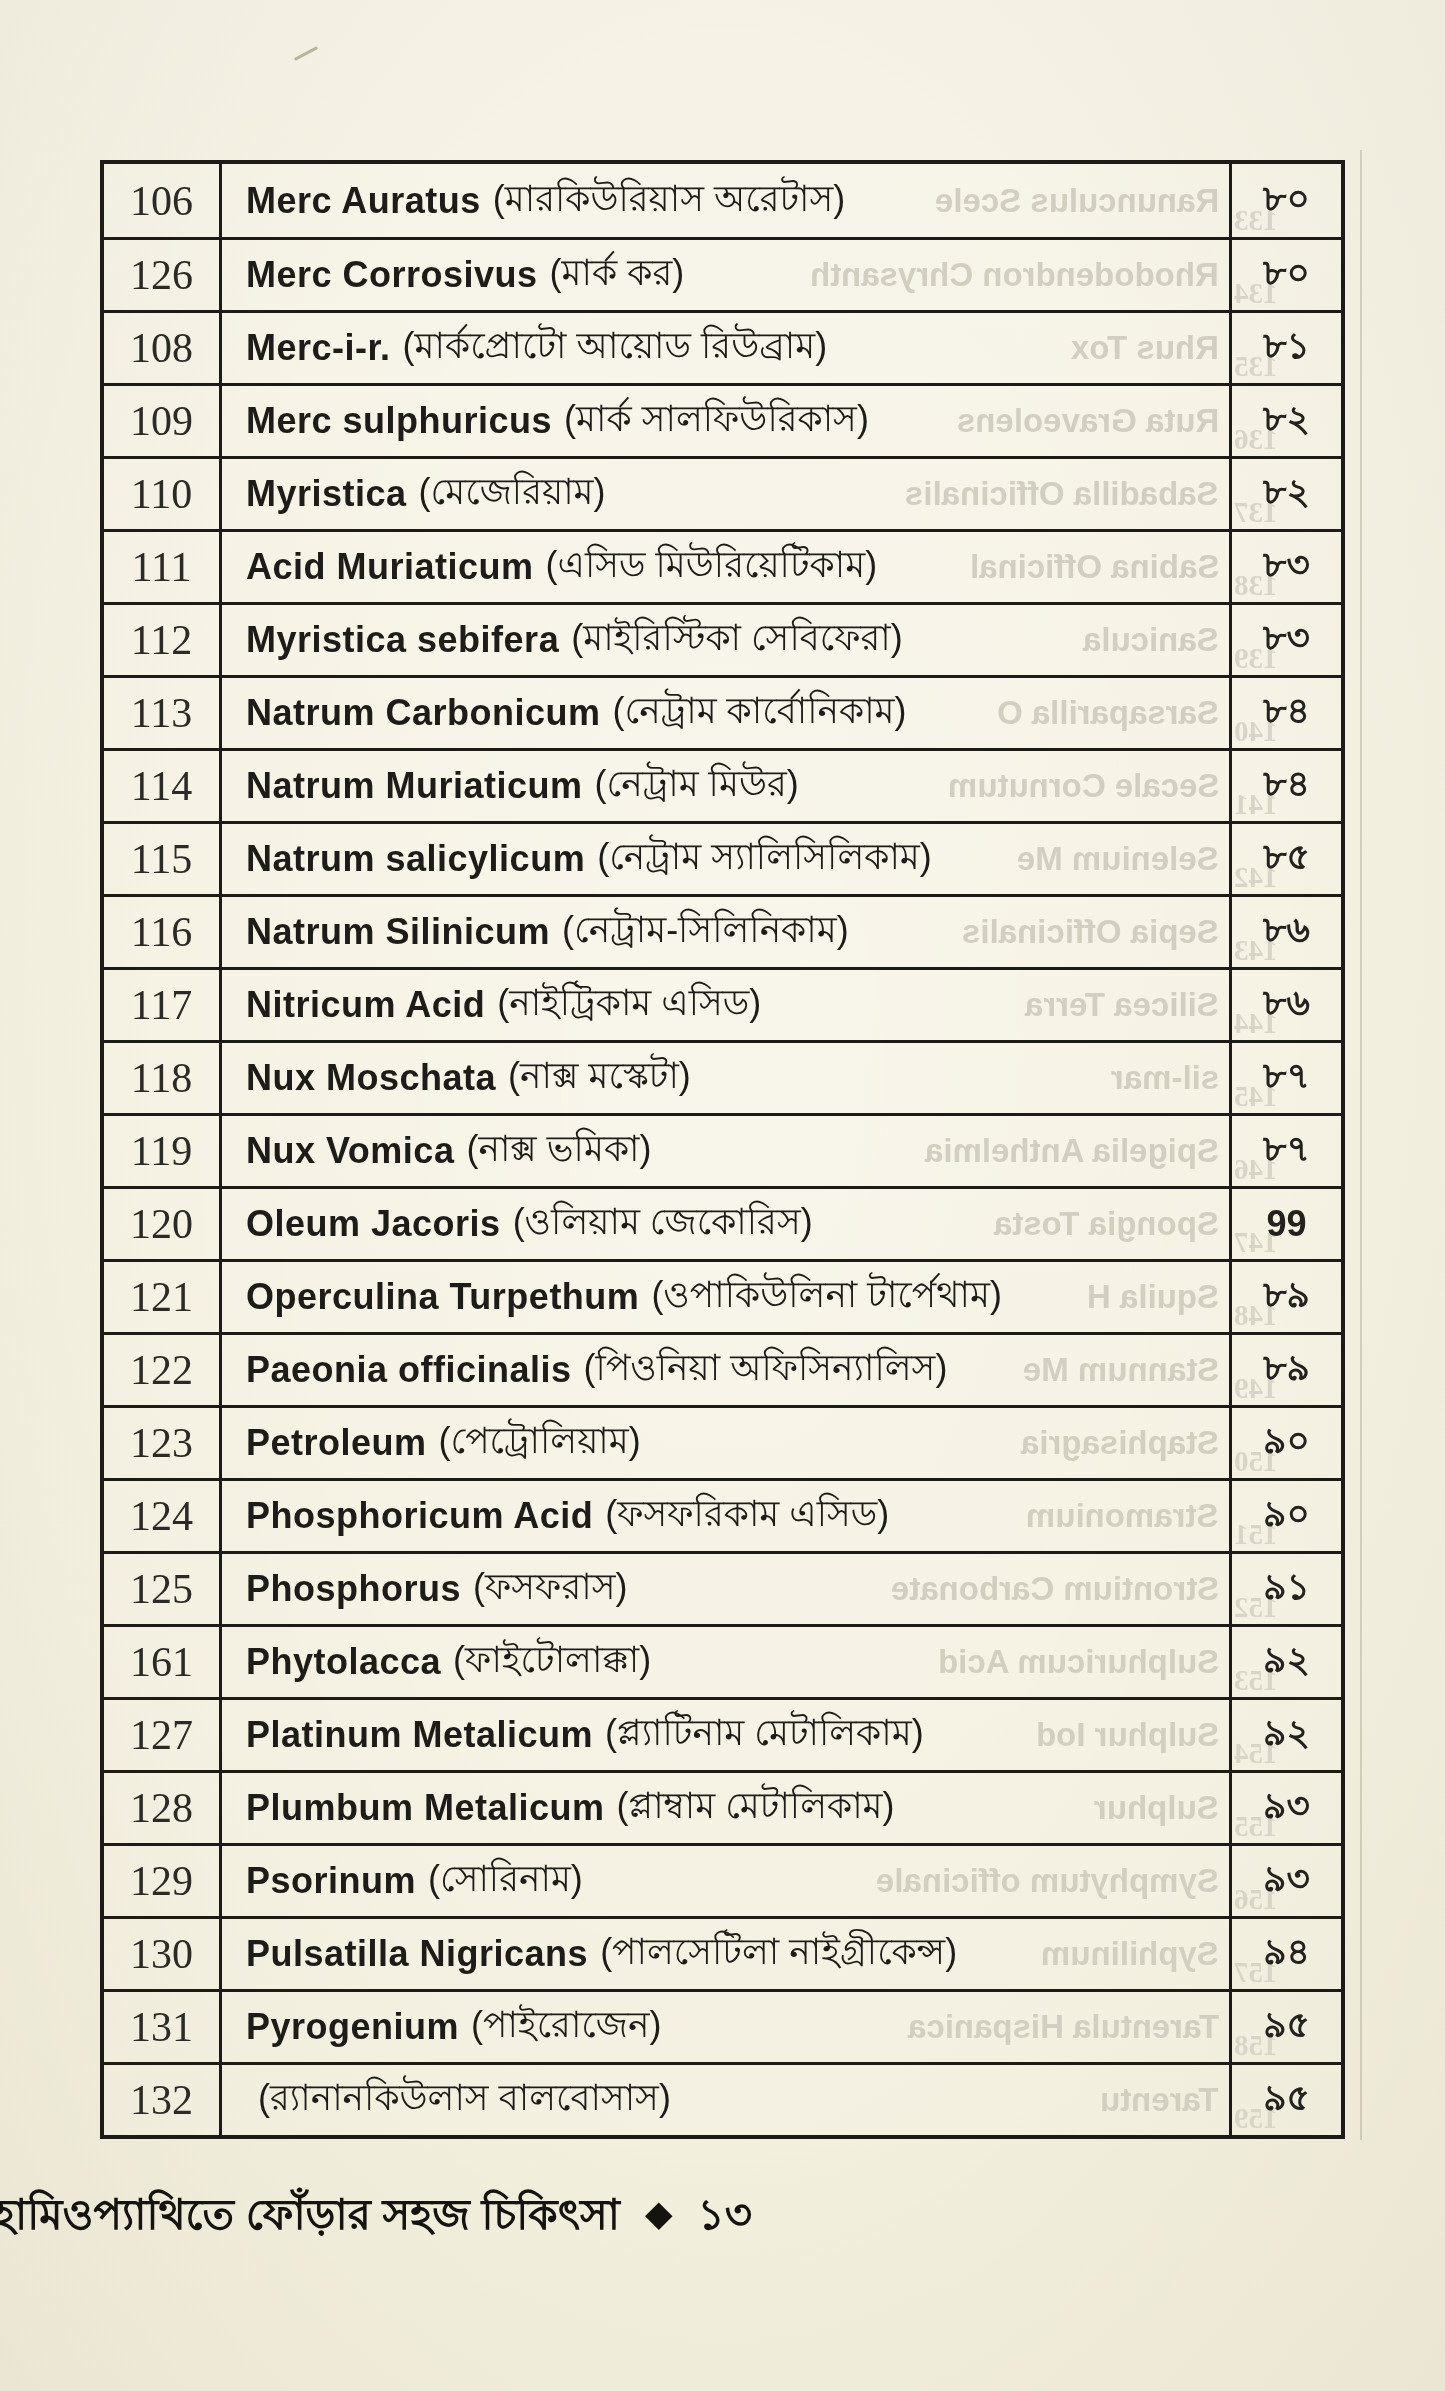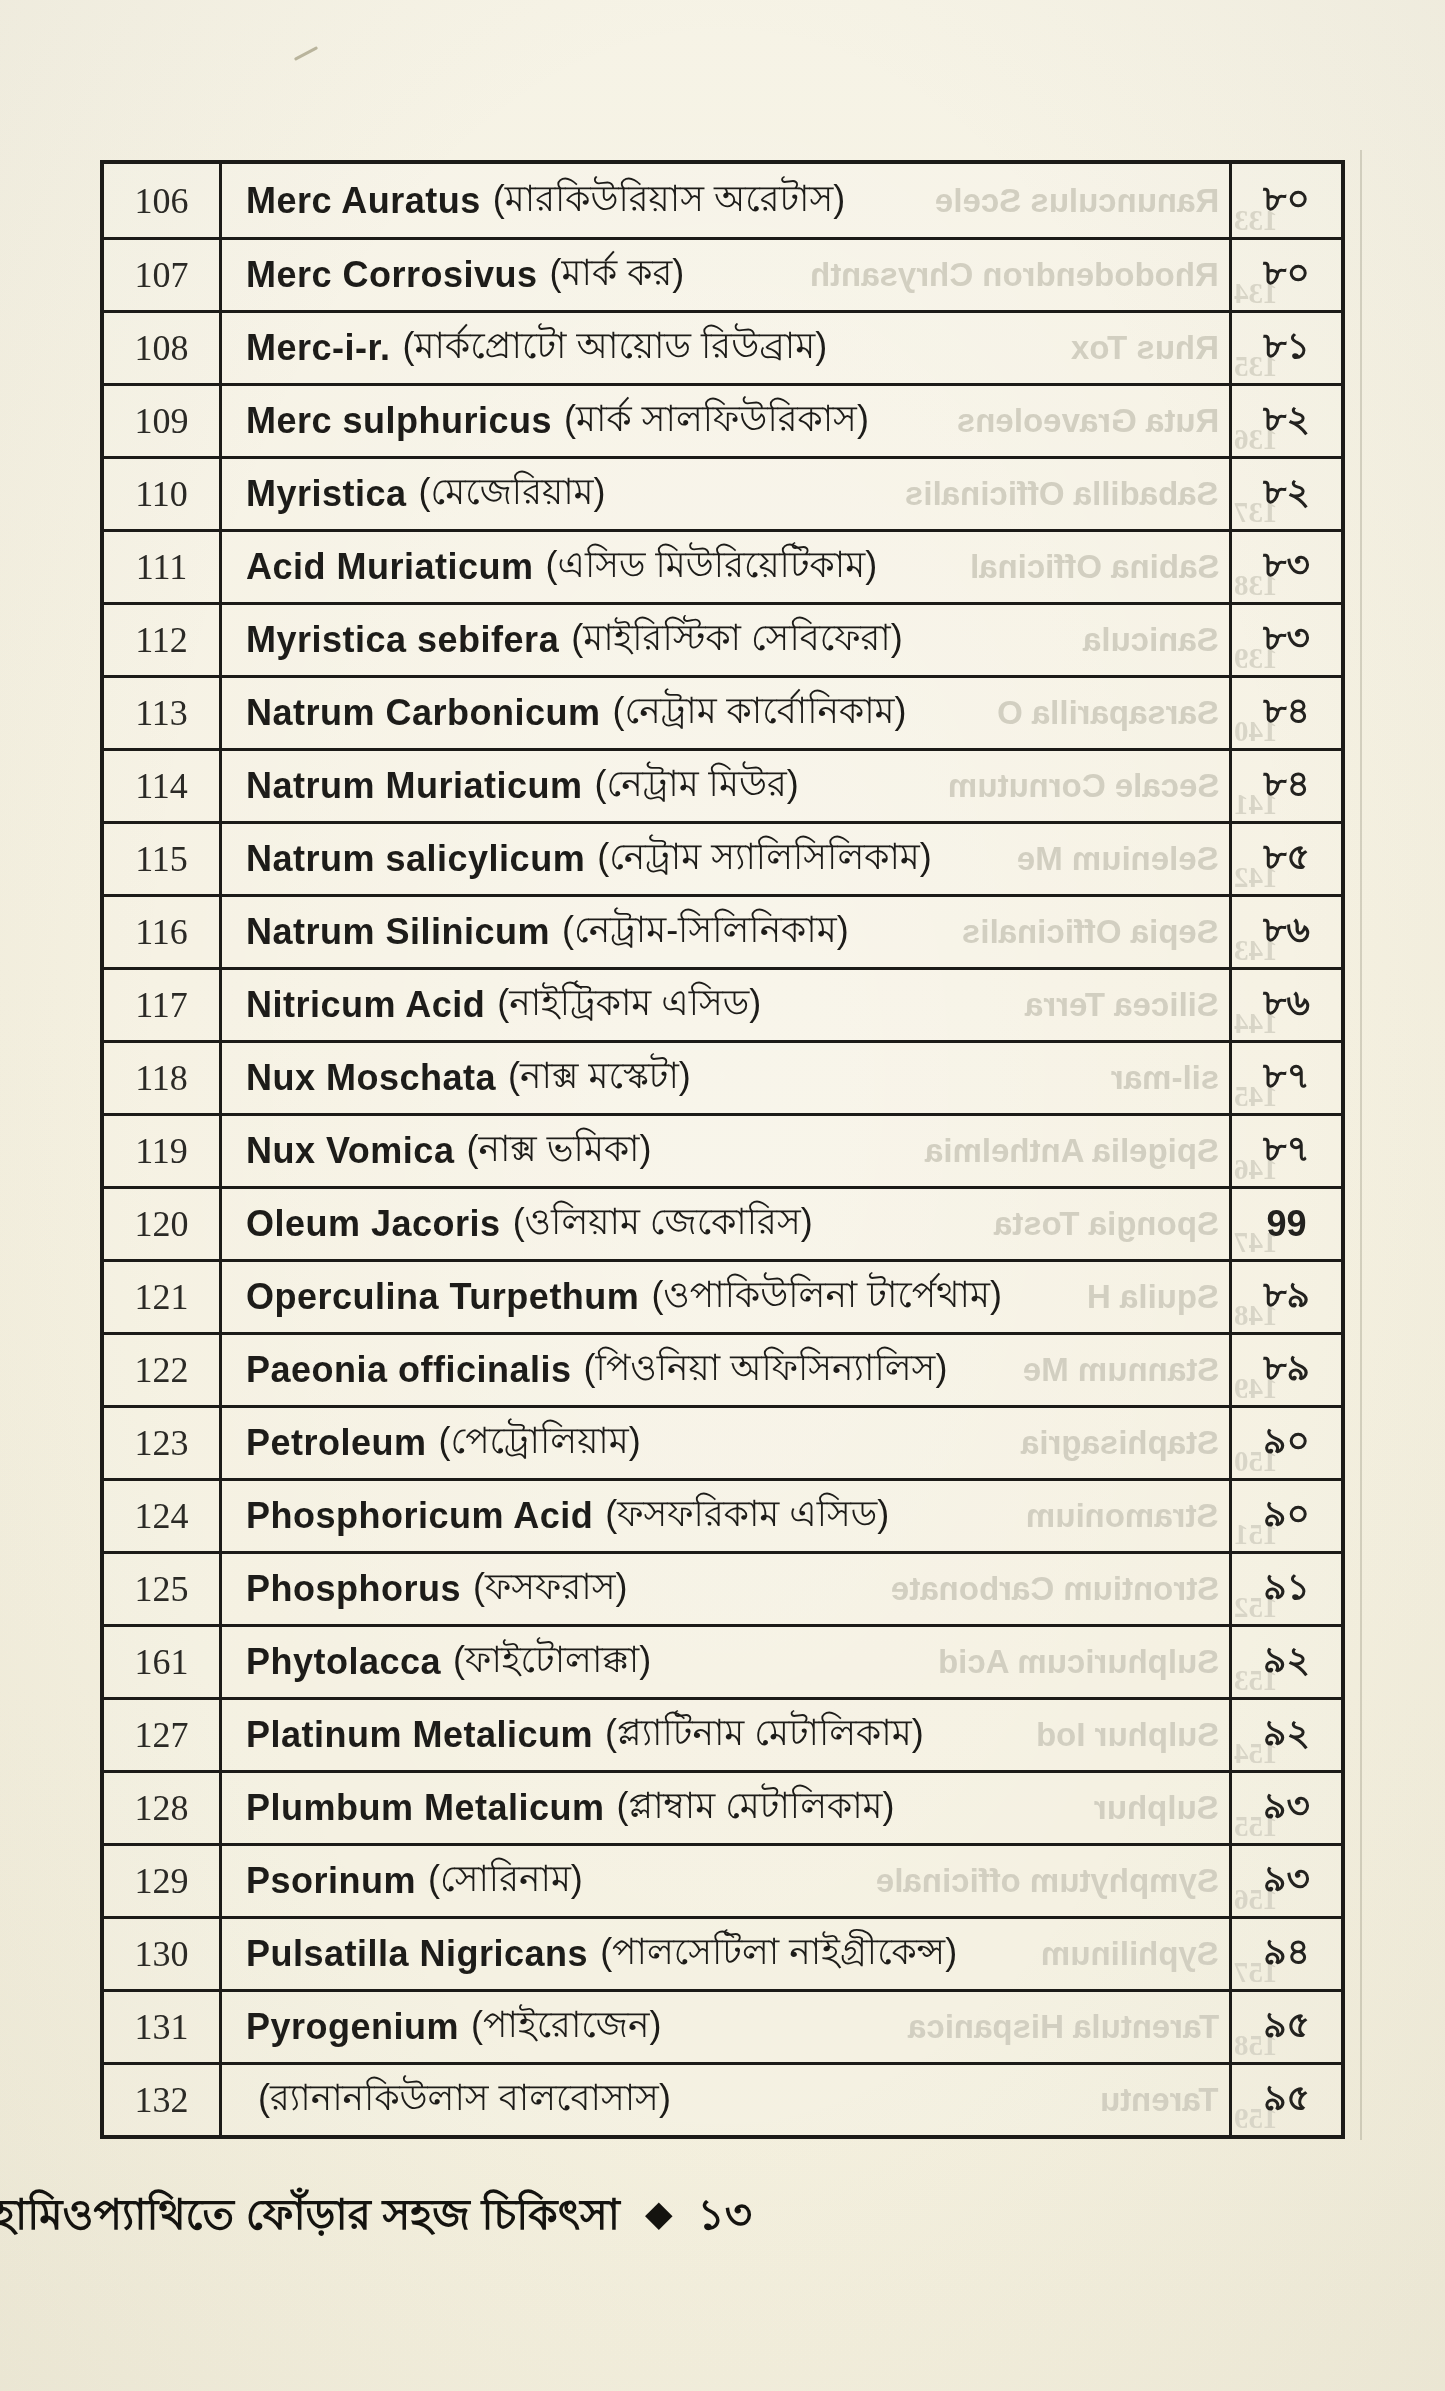--- a/index.html
+++ b/index.html
@@ -20,21 +20,21 @@
   
   .margin-line{position:absolute;left:1360px;top:150px;height:1990px;width:2px;background:rgba(150,145,125,0.35);}
 
   .row{display:flex;height:73px;border-top:3px solid #1c1b18;box-sizing:border-box;}
   .row:first-child{border-top:none;}
 
   .cell{box-sizing:border-box;position:relative;overflow:hidden;}
   .cell.serial{
     width:118px;flex:0 0 118px;border-right:3px solid #1c1b18;
     display:flex;align-items:center;justify-content:center;
-    font-family:"Liberation Serif",serif;font-size:36px;color:#2b2a26;
+    font-family:"Liberation Serif",serif;font-size:42px;color:#2b2a26;
   }
   .cell.name{
     flex:1 1 auto;display:flex;align-items:center;padding-left:24px;
     font-size:36px;font-weight:bold;color:#1d1c19;white-space:nowrap;
   }
   .cell.name .en{position:relative;z-index:1;letter-spacing:0.5px;}
   .cell.name .bn{position:relative;z-index:1;margin-left:12px;font-weight:normal;}
   .cell.page{
     width:112px;flex:0 0 112px;border-left:3px solid #1c1b18;
     display:flex;align-items:center;justify-content:center;
@@ -79,21 +79,21 @@
       <span class="bn">(মারকিউরিয়াস অরেটাস)</span>
     </div>
     <div class="cell page">
       <span class="ghost ghost-page">133</span>
       <span class="num">৮০</span>
     </div>
   </div>
 
   <div class="row">
     <div class="cell serial">
-      <span>107</span>
+      <span>126</span>
     </div>
     <div class="cell name">
       <span class="ghost ghost-name">Rhododendron Chrysanth</span>
       <span class="en">Merc Corrosivus</span>
       <span class="bn">(মার্ক কর)</span>
     </div>
     <div class="cell page">
       <span class="ghost ghost-page">134</span>
       <span class="num">৮০</span>
     </div>

